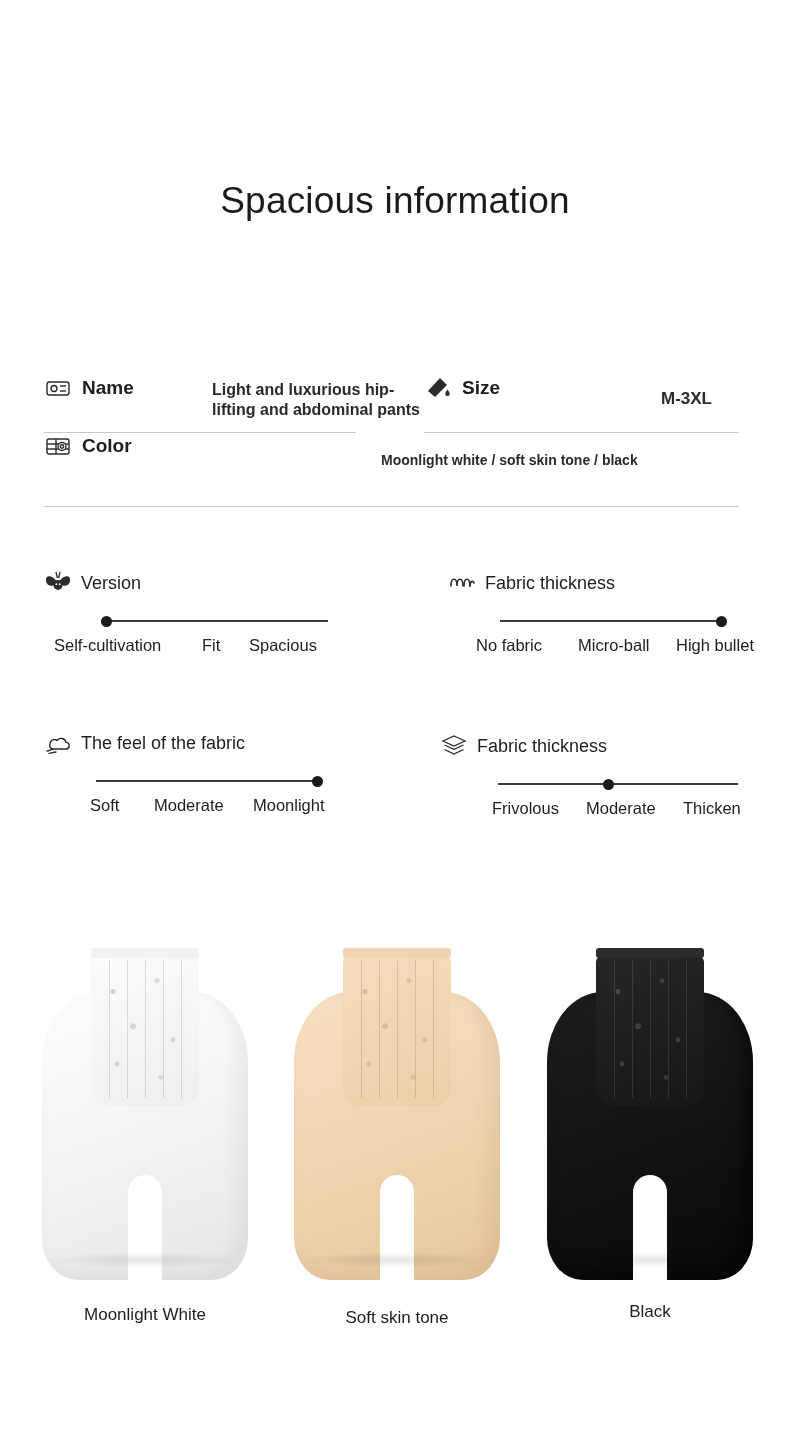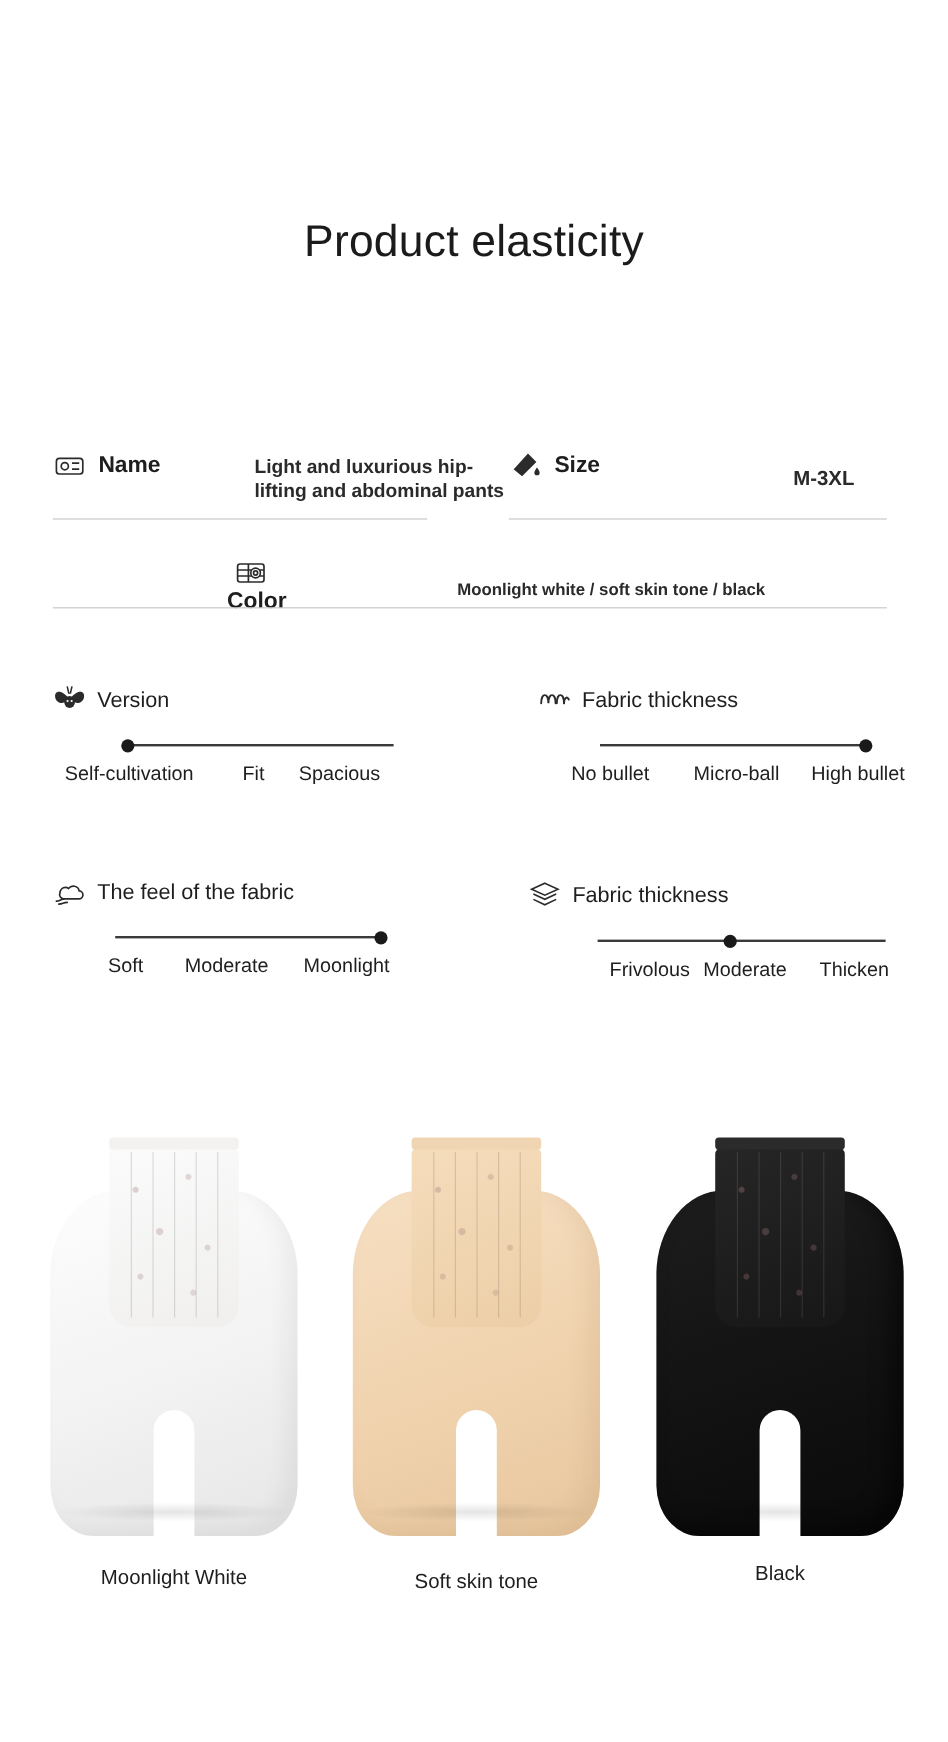--- a/index.html
+++ b/index.html
@@ -75,21 +75,21 @@
   #cell-name { left: 44px; top: 14px; width: 320px; }
   #name-value { position: absolute; left: 168px; top: 6px; width: 220px; }
   #rule-name { left: 44px; top: 72px; width: 312px; }
 
   
   #cell-size { left: 424px; top: 14px; width: 320px; }
   #size-value { position: absolute; left: 237px; top: 14px; font-size: 17px; }
   #rule-size { left: 424px; top: 72px; width: 315px; }
 
   
-  #cell-color { left: 44px; top: 103px; width: 340px; flex-direction: column; }
+  #cell-color { left: 44px; top: 72px; width: 340px; }
   #color-value { position: absolute; left: 337px; top: 20px; font-size: 14px; white-space: nowrap; }
   #rule-color { left: 44px; top: 146px; width: 695px; }
 
   
   .slider-group {
     position: absolute;
   }
   .sg-head {
     display: flex;
     align-items: center;
@@ -254,21 +254,21 @@
 
   #p-black .g-body { background: linear-gradient(160deg,#1d1d1d 0%, #121212 55%, #0a0a0a 100%); box-shadow: inset -10px -8px 18px rgba(0,0,0,0.5); }
   #p-black .g-waist { background: linear-gradient(160deg,#262626,#171717); }
   #p-black .g-waist::before { background: #2b2b2b; }
   #p-black .lace { opacity: 0.75; }
   #p-black .boning { background: rgba(255,255,255,0.10); }
 </style>
 </head>
 <body>
 
-<div class="page-title">Product elasticity</div>
+<div class="page-title">Spacious information</div>
 
 <div class="spec-block">
 
   <div class="spec-cell" id="cell-name">
     <span class="spec-icon">
       <svg viewBox="0 0 28 28" width="28" height="28" fill="none" stroke="currentColor" stroke-width="1.4">
         <rect x="3" y="8" width="22" height="13" rx="2.5"></rect>
         <circle cx="10" cy="14.5" r="3"></circle>
         <line x1="16" y1="12" x2="22" y2="12"></line>
         <line x1="16" y1="17" x2="22" y2="17"></line>
@@ -343,21 +343,21 @@
         <path d="M22 16 C22 11, 25 10, 26 13"></path>
       </svg>
     </span>
     <span class="sg-title">Fabric thickness</span>
   </div>
   <div class="track-wrap">
     <div class="track" style="left:52px; width:222px;"></div>
     <div class="dot" style="left:268px;"></div>
   </div>
   <div class="ticks">
-    <span class="tick" style="left:28px;">No bullet</span>
+    <span class="tick" style="left:28px;">No fabric</span>
     <span class="tick" style="left:130px;">Micro-ball</span>
     <span class="tick" style="left:228px;">High bullet</span>
   </div>
 </div>
 
 <div class="slider-group" id="g-feel">
   <div class="sg-head">
     <span class="sg-icon">
       <svg viewBox="0 0 28 26" width="28" height="26" fill="none" stroke="currentColor" stroke-width="1.4" stroke-linecap="round">
         <path d="M6 14 a4.5 4.5 0 0 1 4.5-4.5 c1 0 1.9.3 2.6.9 A5 5 0 0 1 22 12.4 a3.3 3.3 0 0 1-.4 6.6 H9.5 A3.5 3.5 0 0 1 6 14 Z"></path>
@@ -387,21 +387,21 @@
         <path d="M4.5 16.5 L14 21 L23.5 16.5"></path>
       </svg>
     </span>
     <span class="sg-title">Fabric thickness</span>
   </div>
   <div class="track-wrap">
     <div class="track" style="left:58px; width:240px;"></div>
     <div class="dot" style="left:163px;"></div>
   </div>
   <div class="ticks">
-    <span class="tick" style="left:52px;margin-left:16px;">Frivolous</span>
+    <span class="tick" style="left:52px;">Frivolous</span>
     <span class="tick" style="left:146px;">Moderate</span>
     <span class="tick" style="left:243px;">Thicken</span>
   </div>
 </div>
 
 <div class="products">
 
   <div class="product" id="p-white">
     <div class="garment">
       <div class="g-body">

